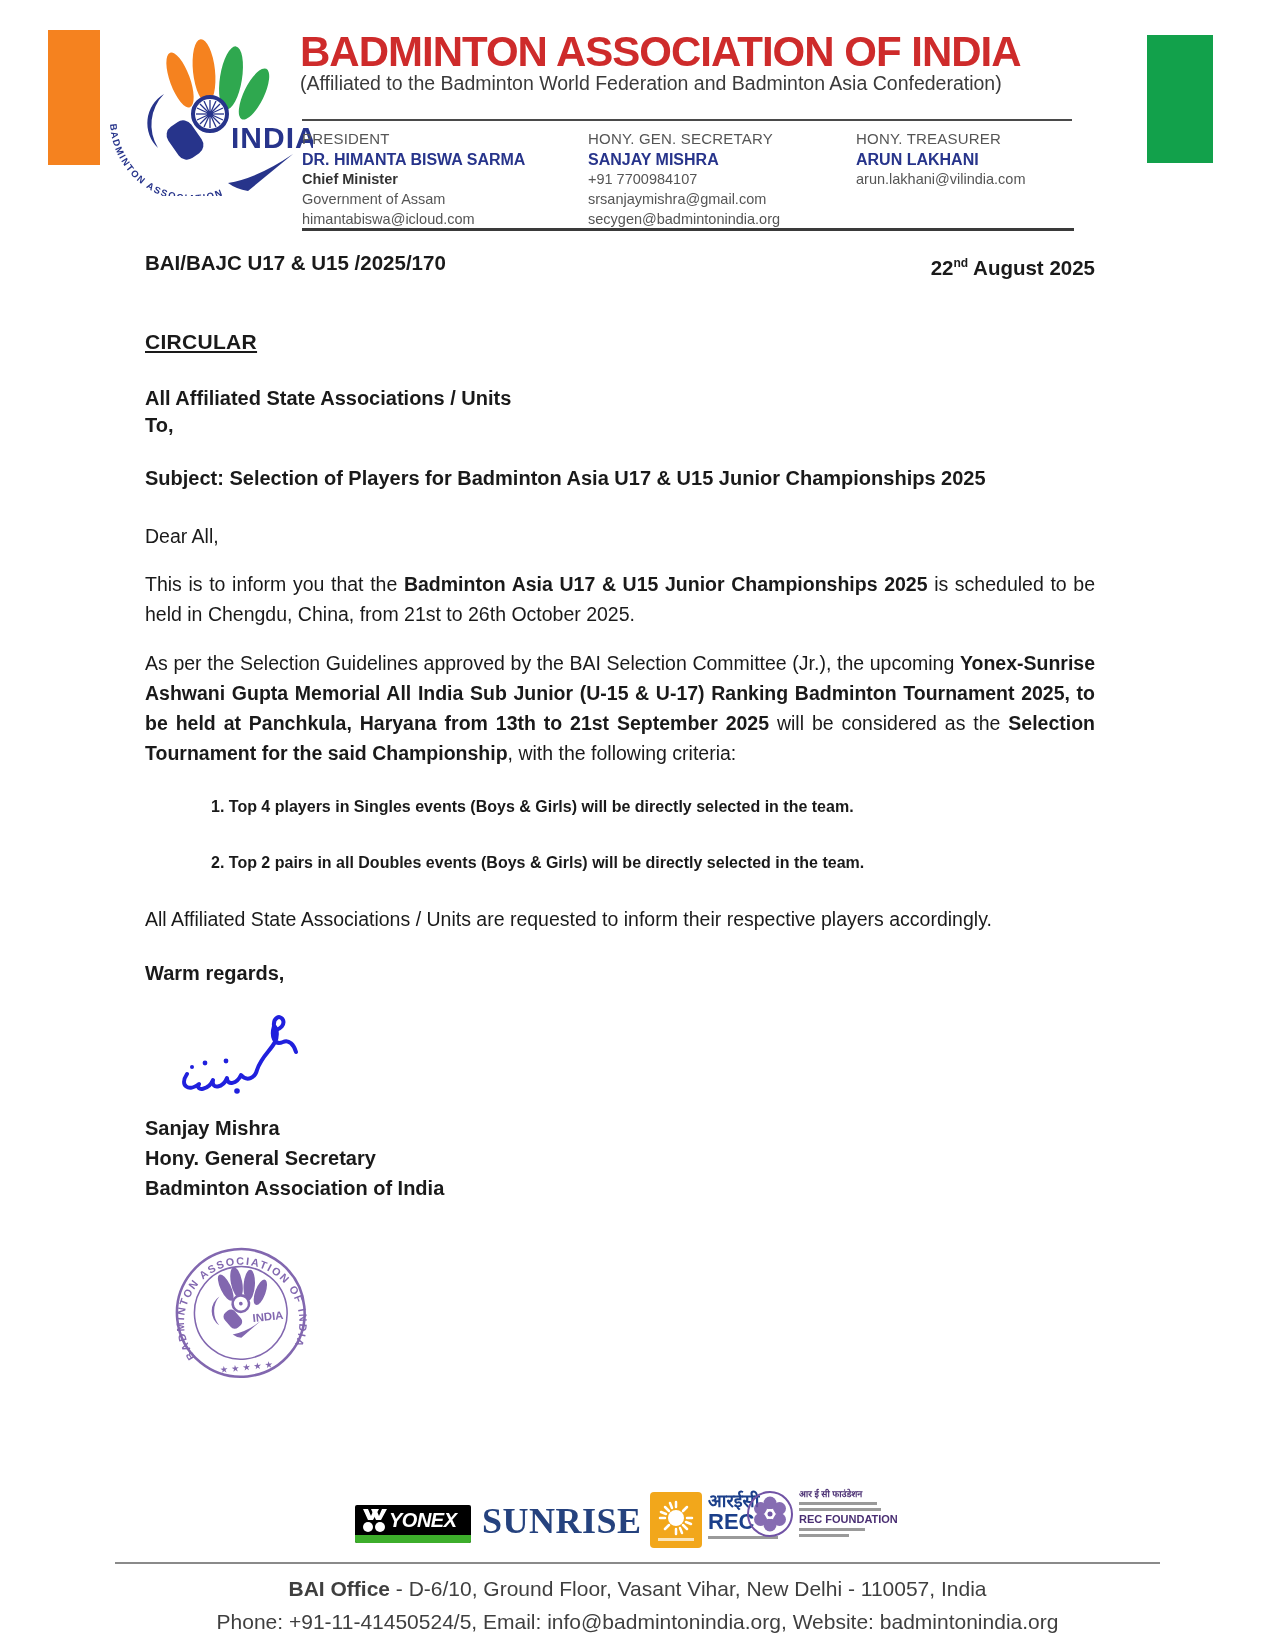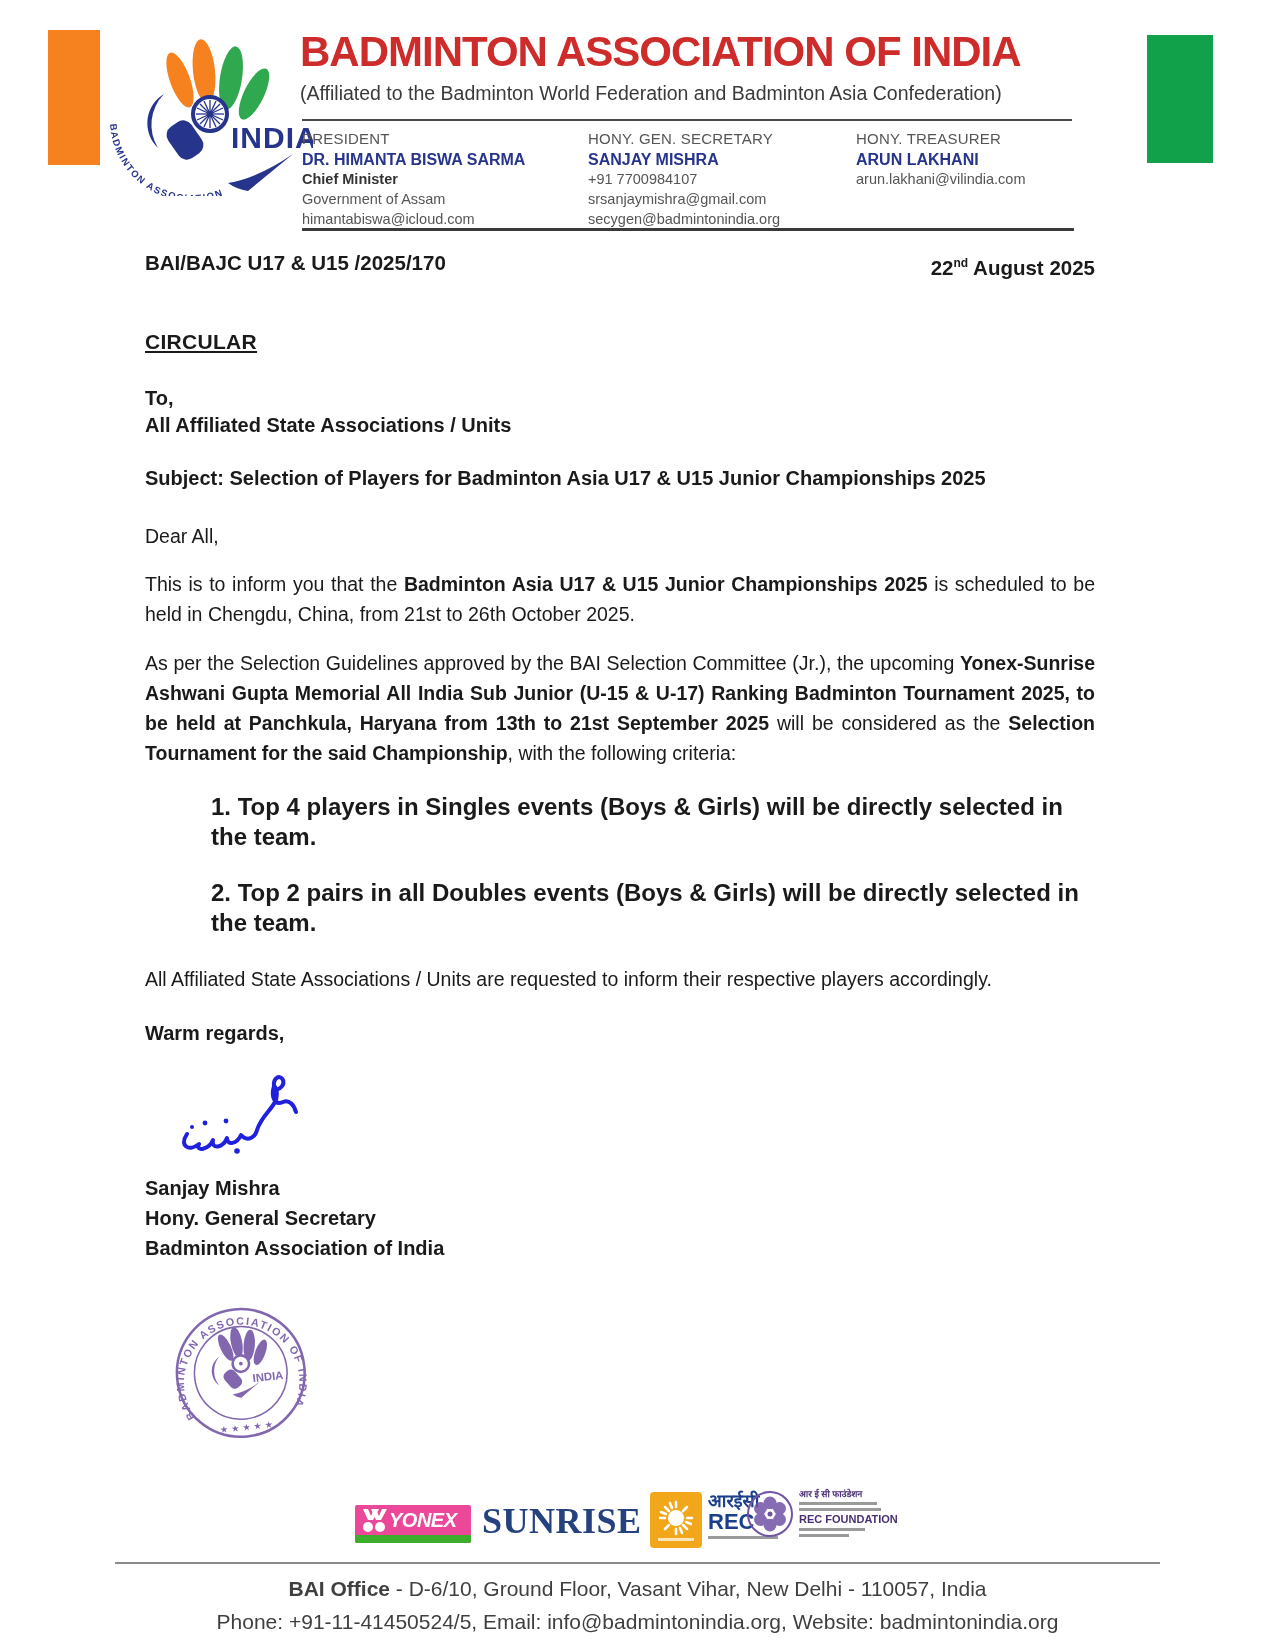--- a/index.html
+++ b/index.html
@@ -5,21 +5,21 @@
   html,body{margin:0;padding:0;background:#ffffff;}
   .page{position:relative;width:1275px;height:1650px;background:#ffffff;overflow:hidden;
         font-family:"Liberation Sans",sans-serif;color:#1a1a1a;}
   
   .bar{position:absolute;}
   .bar.orange{left:48px;top:30px;width:52px;height:135px;background:#F5821F;}
   .bar.green{left:1147px;top:35px;width:66px;height:128px;background:#12A14B;}
   .logo-svg{position:absolute;left:88px;top:36px;}
   .org-title{position:absolute;left:300px;top:28px;width:775px;font-size:42px;font-weight:700;
              letter-spacing:-1px;color:#CE2B2B;white-space:nowrap;}
-  .org-sub{position:absolute;left:300px;top:82px;width:775px;font-size:19.5px;color:#3a3a3a;white-space:nowrap;}
+  .org-sub{position:absolute;left:300px;top:72px;width:775px;font-size:19.5px;color:#3a3a3a;white-space:nowrap;}
   .hdr-rule-top{position:absolute;left:302px;top:119px;width:770px;height:2px;background:#4a4a4a;}
   .hdr-rule-bottom{position:absolute;left:302px;top:228px;width:772px;height:3px;background:#3a3a3a;}
   .officers{position:absolute;left:302px;top:129px;width:780px;display:flex;}
   .officer{line-height:19px;}
   .officer.c1{width:286px;}
   .officer.c2{width:268px;}
   .officer.c3{width:220px;}
   .officer .otitle{font-size:15px;color:#555555;letter-spacing:.2px;}
   .officer .oname{font-size:16px;font-weight:700;color:#27348B;margin-top:2px;}
   .officer .oline{font-size:14.5px;color:#555555;margin-top:1px;}
@@ -29,31 +29,31 @@
   .ref-row{display:flex;justify-content:space-between;margin-top:8px;font-size:20.5px;font-weight:700;}
   .ref-row sup{font-size:12px;vertical-align:super;}
   .doc-type{margin-top:44px;font-size:21px;font-weight:700;
             text-decoration:underline;letter-spacing:.3px;}
   .to-block{margin-top:28px;font-weight:700;font-size:20px;line-height:27px;}
   .subject{margin-top:24px;font-weight:700;font-size:20px;}
   .salutation{margin-top:28px;}
   .para{margin-top:18px;text-align:justify;}
   .para b{font-weight:700;}
   .criteria{margin-top:24px;}
-  .criteria .item{margin-left:66px;font-weight:700;font-size:24px;}
+  .criteria .item{margin-left:66px;font-weight:700;font-size:16px;}
   .criteria .item + .item{margin-top:26px;}
   .closing-para{margin-top:26px;}
   .regards{margin-top:24px;font-weight:700;font-size:20px;}
   .signature{margin-top:12px;margin-left:30px;}
   .sign-block{margin-top:10px;font-weight:700;font-size:20px;line-height:30px;}
   .stamp-wrap{margin-top:42px;margin-left:26px;width:140px;height:140px;
               transform:rotate(-6deg);opacity:.88;}
   
   .sponsors{position:absolute;left:0;top:1490px;width:1275px;height:70px;}
-  .yonex{position:absolute;left:355px;top:15px;width:116px;height:38px;background:#ec4899;
+  .yonex{position:absolute;left:355px;top:15px;width:116px;height:38px;background:#000000;
          border-radius:2px;overflow:hidden;}
   .yonex .stripe{position:absolute;left:0;bottom:0;width:100%;height:8px;background:#3DAE2B;}
   .yonex .ytext{position:absolute;left:34px;top:4px;color:#ffffff;font-weight:700;font-size:20px;
                 font-style:italic;letter-spacing:-.5px;}
   .sunrise{position:absolute;left:482px;top:10px;font-family:"Liberation Serif",serif;
            font-weight:700;font-size:36px;color:#25427E;letter-spacing:.5px;}
   .rec{position:absolute;left:650px;top:2px;display:flex;}
   .rec .sun-box{width:52px;height:56px;background:#F2A71B;border-radius:4px;position:relative;}
   .rec .rec-text{margin-left:6px;line-height:1;}
   .rec .rec-hindi{font-size:18px;font-weight:700;color:#1B3F8A;}
@@ -145,22 +145,22 @@
   <div class="content">
 
     <div class="ref-row">
       <span>BAI/BAJC U17 &amp; U15 /2025/170</span>
       <span><span>22</span><sup>nd</sup><span> August 2025</span></span>
     </div>
 
     <div class="doc-type">CIRCULAR</div>
 
     <div class="to-block">
+      <div>All Affiliated State Associations / Units</div>
       <div>To,</div>
-      <div>All Affiliated State Associations / Units</div>
     </div>
 
     <div class="subject">Subject: Selection of Players for Badminton Asia U17 &amp; U15 Junior Championships 2025</div>
 
     <div class="salutation">Dear All,</div>
 
     <p class="para"><span>This is to inform you that the </span><b>Badminton Asia U17 &amp; U15 Junior Championships 2025</b><span> is scheduled to be held in Chengdu, China, from 21st to 26th October 2025.</span></p>
 
     <p class="para"><span>As per the Selection Guidelines approved by the BAI Selection Committee (Jr.), the upcoming </span><b>Yonex-Sunrise Ashwani Gupta Memorial All India Sub Junior (U-15 &amp; U-17) Ranking Badminton Tournament 2025, to be held at Panchkula, Haryana from 13th to 21st September 2025</b><span> will be considered as the </span><b>Selection Tournament for the said Championship</b><span>, with the following criteria:</span></p>
 

